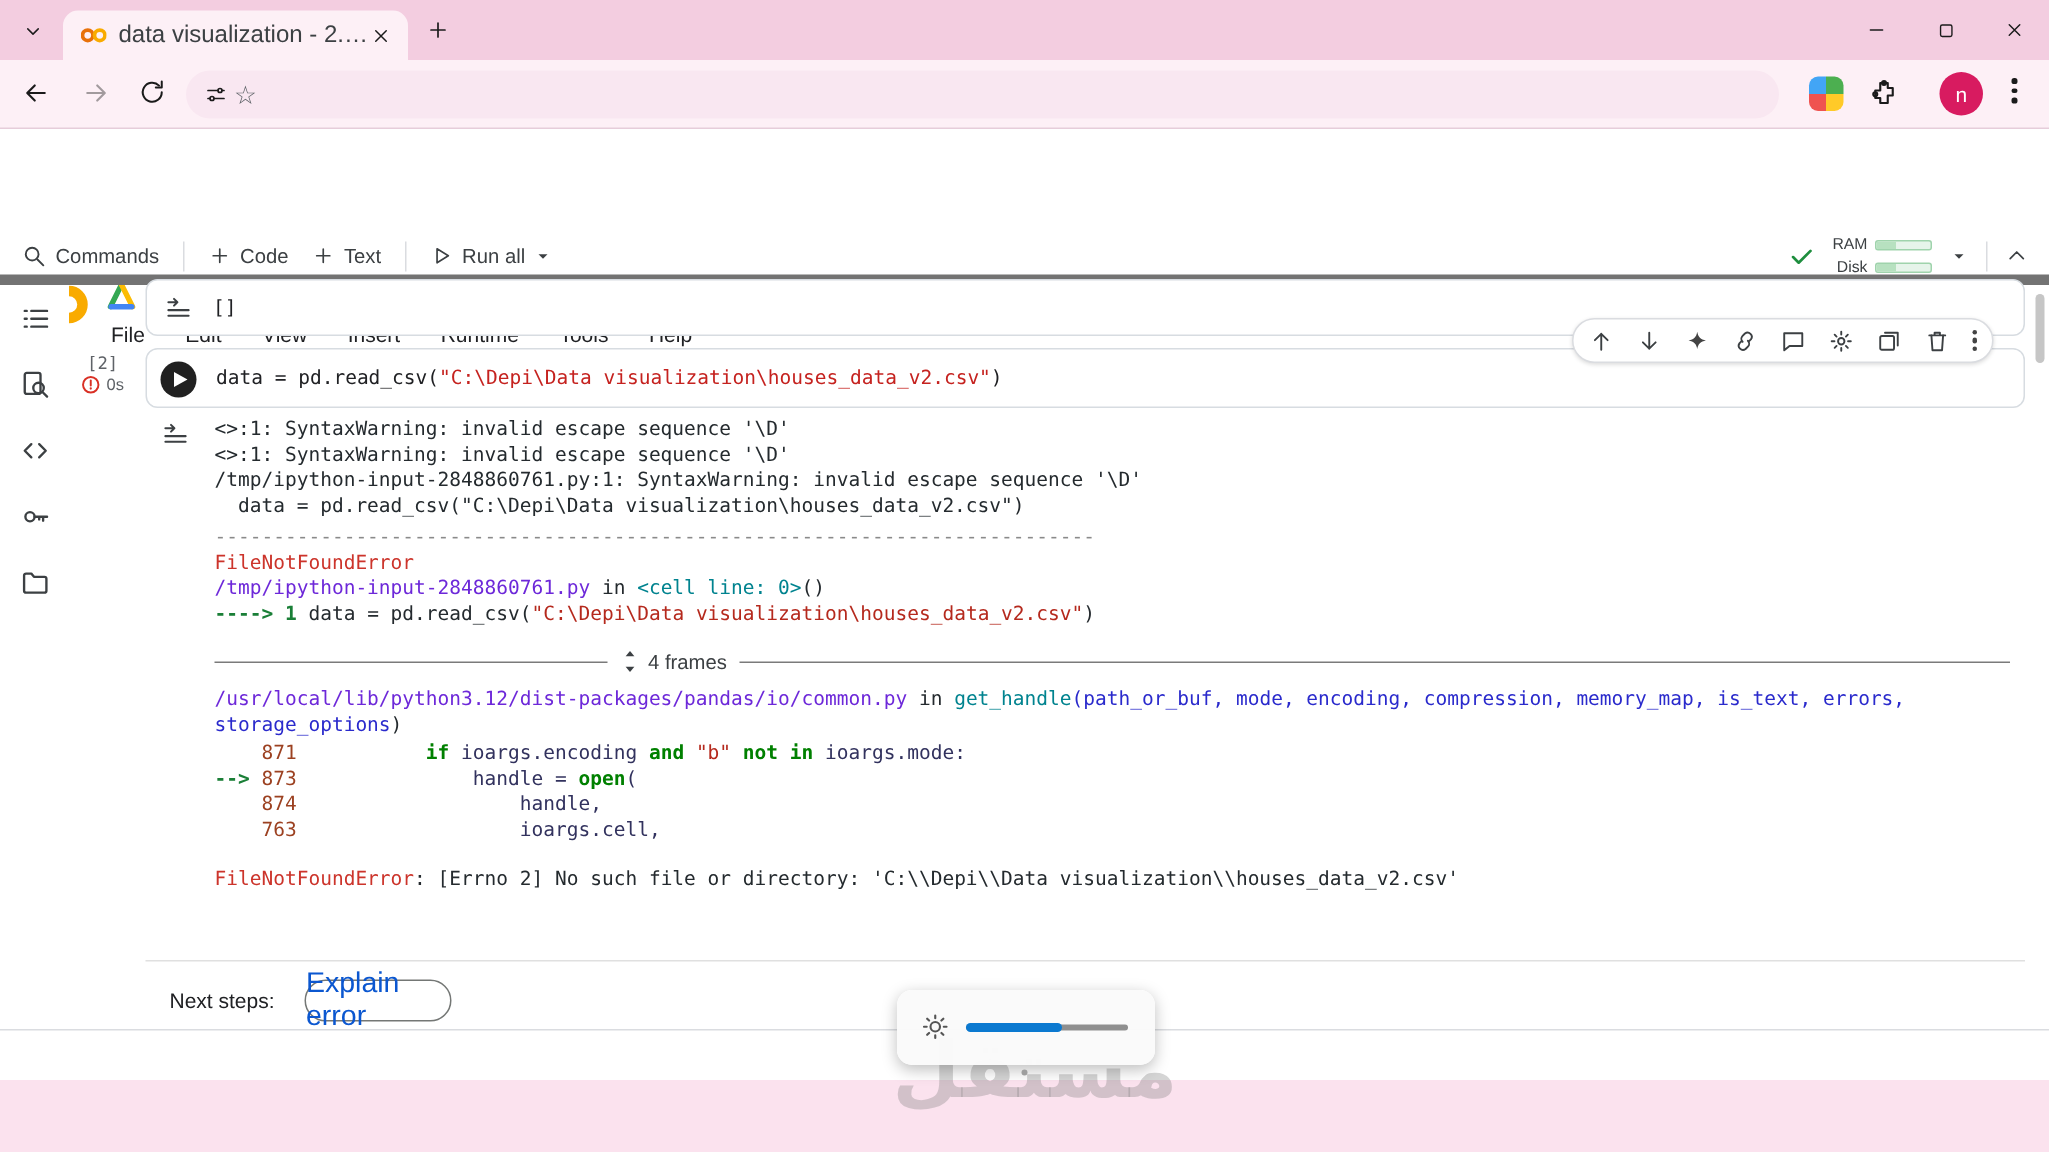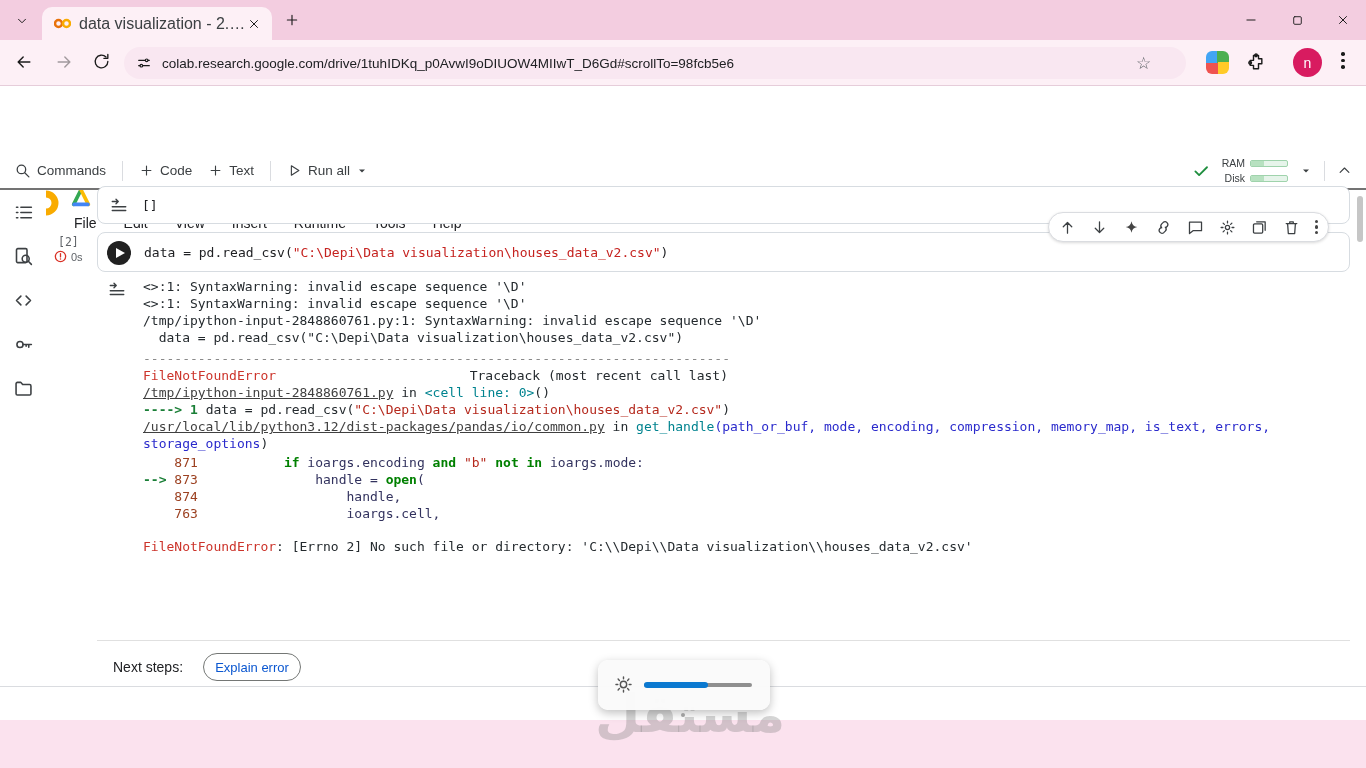--- a/index.html
+++ b/index.html
@@ -23,53 +23,53 @@
 
   
   .appheader{position:absolute;left:0;top:87px;width:1366px;height:65px;background:#fff;}
   .doctitle{font-size:18px;color:#202124;}
   .menubar{position:absolute;left:74px;top:128px;display:flex;gap:27px;font-size:14px;color:#202124;}
   .menubar span{cursor:pointer;}
   .sharepill{position:absolute;left:1076px;top:100px;width:86px;height:37px;border-radius:19px;background:#d3e3fd;display:flex;align-items:center;justify-content:center;gap:7px;font-size:14px;color:#001d35;}
   .avatar{border-radius:50%;color:#fff;display:flex;align-items:center;justify-content:center;}
 
   
-  .toolbar{position:absolute;left:0;top:152px;width:1366px;height:38px;background:#fff;border-bottom:2px solid #737373;}
+  .toolbar{position:absolute;left:0;top:152px;width:1366px;height:38px;background:#fff;border-bottom:7px solid #737373;}
   .tbitem{display:flex;align-items:center;gap:6px;font-size:13.5px;color:#3c4043;}
   .tbdiv{width:1px;height:20px;background:#dadce0;}
   .rambar{width:38px;height:7px;border:1px solid #9fd3ac;background:#e6f4ea;border-radius:2px;position:relative;overflow:hidden;}
   .rambar i{position:absolute;left:0;top:0;bottom:0;width:35%;background:#b7e1c0;}
 
   
   .rail{position:absolute;left:0;top:190px;width:46px;height:496px;background:#fff;}
   .rail .ricon{width:46px;height:44px;display:flex;align-items:center;justify-content:center;cursor:pointer;}
 
   
   .cellbox{position:absolute;left:97px;width:1253px;background:#fff;border:1px solid #d7dce1;border-radius:8px;}
   .playbtn{position:absolute;left:9px;top:8px;width:24px;height:24px;border-radius:50%;background:#212121;display:flex;align-items:center;justify-content:center;}
   .playbtn i{display:block;width:0;height:0;border-left:9px solid #fff;border-top:5.5px solid transparent;border-bottom:5.5px solid transparent;margin-left:2px;}
   .celltoolbar{position:absolute;left:1048px;top:212px;height:30px;background:#fff;border:1px solid #dadce0;border-radius:16px;box-shadow:0 1px 3px rgba(0,0,0,.15);display:flex;align-items:center;padding:0 10px;gap:15px;z-index:5;}
   .cticon{width:17px;height:17px;cursor:pointer;}
   .outcol{position:absolute;left:143px;top:278px;width:1197px;}
   .seg-plain{color:#242a2e}
   .seg-err{color:#cc342b}
-  .seg-link{color:#404040;text-decoration:underline;cursor:pointer;}
+  .seg-link{color:#6d28d9;cursor:pointer;}
   .seg-teal{color:#00838f}
   .seg-blue{color:#2a2acc}
   .seg-green{color:#1a7f37;font-weight:bold}
   .seg-kw{color:#008000;font-weight:bold}
   .seg-str{color:#b5291d}
   .seg-comment{color:#cc3d3d}
   .seg-num{color:#9c4121}
   .seg-code{color:#32325e}
   .seg-src{color:#202124}
   .seg-cellstr{color:#c5221f}
   .framesrow{display:flex;align-items:center;height:22px;margin:12px 0 6px 0;}
   .fline{height:1px;background:#7a7a7a;}
-  .explainbtn{position:absolute;left:203px;top:653px;width:98px;height:28px;border:1px solid #747775;border-radius:14px;background:#fff;color:#0b57d0;font-size:13px;display:flex;align-items:center;justify-content:center;cursor:pointer;}
+  .explainbtn{position:absolute;left:203px;top:653px;width:98px;height:28px;border:1px solid #747775;border-radius:14px;background:#fff;color:#0b57d0;font-size:19px;display:flex;align-items:center;justify-content:center;cursor:pointer;}
 
   
   .botbar{position:absolute;left:0;top:686px;width:1366px;height:34px;background:#fff;border-top:1px solid #dadce0;font-size:13px;color:#3c4043;}
 
   
   .taskbar{position:absolute;left:0;top:720px;width:1366px;height:48px;background:#fbe2ee;}
 
   
   .watermark{position:absolute;left:580px;top:684px;width:220px;text-align:center;font-size:52px;font-weight:bold;color:rgba(125,125,125,.32);z-index:60;direction:rtl;pointer-events:none;font-family:"DejaVu Sans",sans-serif;}
   .osd{position:absolute;left:598px;top:660px;width:172px;height:50px;background:rgba(250,250,250,.97);border-radius:10px;box-shadow:0 3px 10px rgba(0,0,0,.25);z-index:70;}
@@ -134,21 +134,20 @@
       <path class="icb" d="M20 12a8 8 0 1 1-2.3-5.6"></path>
       <path class="icb" d="M20 3v5h-5"></path>
     </svg>
 </div>
 <div class="urlpill">
   <svg width="16" height="16" viewBox="0 0 24 24" style="margin-left:12px">
     <path class="icb" d="M4 8h10M18 8h2M4 16h2M10 16h10"></path>
       <circle class="icb" cx="16" cy="8" r="2"></circle>
       <circle class="icb" cx="8" cy="16" r="2"></circle>
   </svg>
-  <span class="urltext">colab.research.google.com/drive/1tuhIDKq_p0AvwI9oDIUOW4MIIwT_D6Gd#scrollTo=98fcb5e6</span>
   <span style="font-size:17px;color:#5f6368;margin-left:4px;">☆</span>
 </div>
 <div class="abs" style="left:1206px;top:51px;width:23px;height:23px;border-radius:6px;background:conic-gradient(#4caf50 0 25%,#ffca28 25% 50%,#ef5350 50% 75%,#42a5f5 75% 100%);"></div>
 <div class="abs" style="left:1246px;top:52px;">
   <svg width="20" height="20" viewBox="0 0 24 24">
       <path class="icb" d="M9 4h6v4h4v6h-4v6H9v-4H5V10h4V4z"></path>
       <circle class="icb" cx="12" cy="4" r="1.6"></circle>
       <circle class="icb" cx="5" cy="13" r="1.6"></circle>
     </svg>
 </div>
@@ -366,24 +365,32 @@
   <path class="ic" d="M3 6h8M8 3l3 3-3 3M3 13h18M3 18h18"></path>
 </svg>
 <div class="outcol">
   <div class="mono" style="color:#242a2e;">&lt;&gt;:1: SyntaxWarning: invalid escape sequence '\D'</div>
   <div class="mono" style="color:#242a2e;">&lt;&gt;:1: SyntaxWarning: invalid escape sequence '\D'</div>
   <div class="mono" style="color:#242a2e;">/tmp/ipython-input-2848860761.py:1: SyntaxWarning: invalid escape sequence '\D'</div>
   <div class="mono" style="color:#242a2e;">  data = pd.read_csv("C:\Depi\Data visualization\houses_data_v2.csv")</div>
   <div class="mono" style="margin-top:4px;color:#8a8a8a;">---------------------------------------------------------------------------</div>
   <div class="mono" style="display:flex;justify-content:space-between;width:585px;">
     <span class="seg-err">FileNotFoundError</span>
-    <span class="seg-plain">Traceback (most recent call last)</span>
   </div>
   <div class="mono"><span class="seg-link">/tmp/ipython-input-2848860761.py</span><span class="seg-plain"> in </span><span class="seg-teal">&lt;cell line: 0&gt;</span><span class="seg-plain">()</span></div>
   <div class="mono"><span class="seg-green">----&gt; 1 </span><span class="seg-plain">data = pd.read_csv(</span><span class="seg-str">"C:\Depi\Data visualization\houses_data_v2.csv"</span><span class="seg-plain">)</span></div>
+  <div class="framesrow">
+    <div class="fline" style="width:262px;"></div>
+    <svg width="14" height="18" viewBox="0 0 24 30" style="margin:0 5px 0 8px;">
+      <path d="M12 3l5 6H7z" fill="#3c4043"></path>
+        <path d="M12 27l-5-6h10z" fill="#3c4043"></path>
+    </svg>
+    <span style="font-size:13.5px;color:#3c4043;margin-right:8px;">4 frames</span>
+    <div class="fline" style="flex:1;"></div>
+  </div>
   <div class="mono"><span class="seg-link">/usr/local/lib/python3.12/dist-packages/pandas/io/common.py</span><span class="seg-plain"> in </span><span class="seg-teal">get_handle</span><span class="seg-blue">(path_or_buf, mode, encoding, compression, memory_map, is_text, errors,</span></div>
   <div class="mono"><span class="seg-blue">storage_options</span><span class="seg-plain">)</span></div>
   <div style="margin-top:2px;">
     <div class="mono"><span class="seg-num">    871</span><span class="seg-code">           </span><span class="seg-kw">if</span><span class="seg-code"> ioargs.encoding </span><span class="seg-kw">and</span><span class="seg-code"> </span><span class="seg-str">"b"</span><span class="seg-code"> </span><span class="seg-kw">not</span><span class="seg-code"> </span><span class="seg-kw">in</span><span class="seg-code"> ioargs.mode:</span></div>
     <div class="mono"><span class="seg-green">--&gt; </span><span class="seg-num">873</span><span class="seg-code">               handle = </span><span class="seg-kw">open</span><span class="seg-code">(</span></div>
     <div class="mono"><span class="seg-num">    874</span><span class="seg-code">                   handle,</span></div>
     <div class="mono"><span class="seg-num">    763</span><span class="seg-code">                   ioargs.cell,</span></div>
   </div>
   <div class="mono" style="margin-top:16px;"><span class="seg-err">FileNotFoundError</span><span class="seg-plain">: [Errno 2] No such file or directory: 'C:\\Depi\\Data visualization\\houses_data_v2.csv'</span></div>
 </div>

